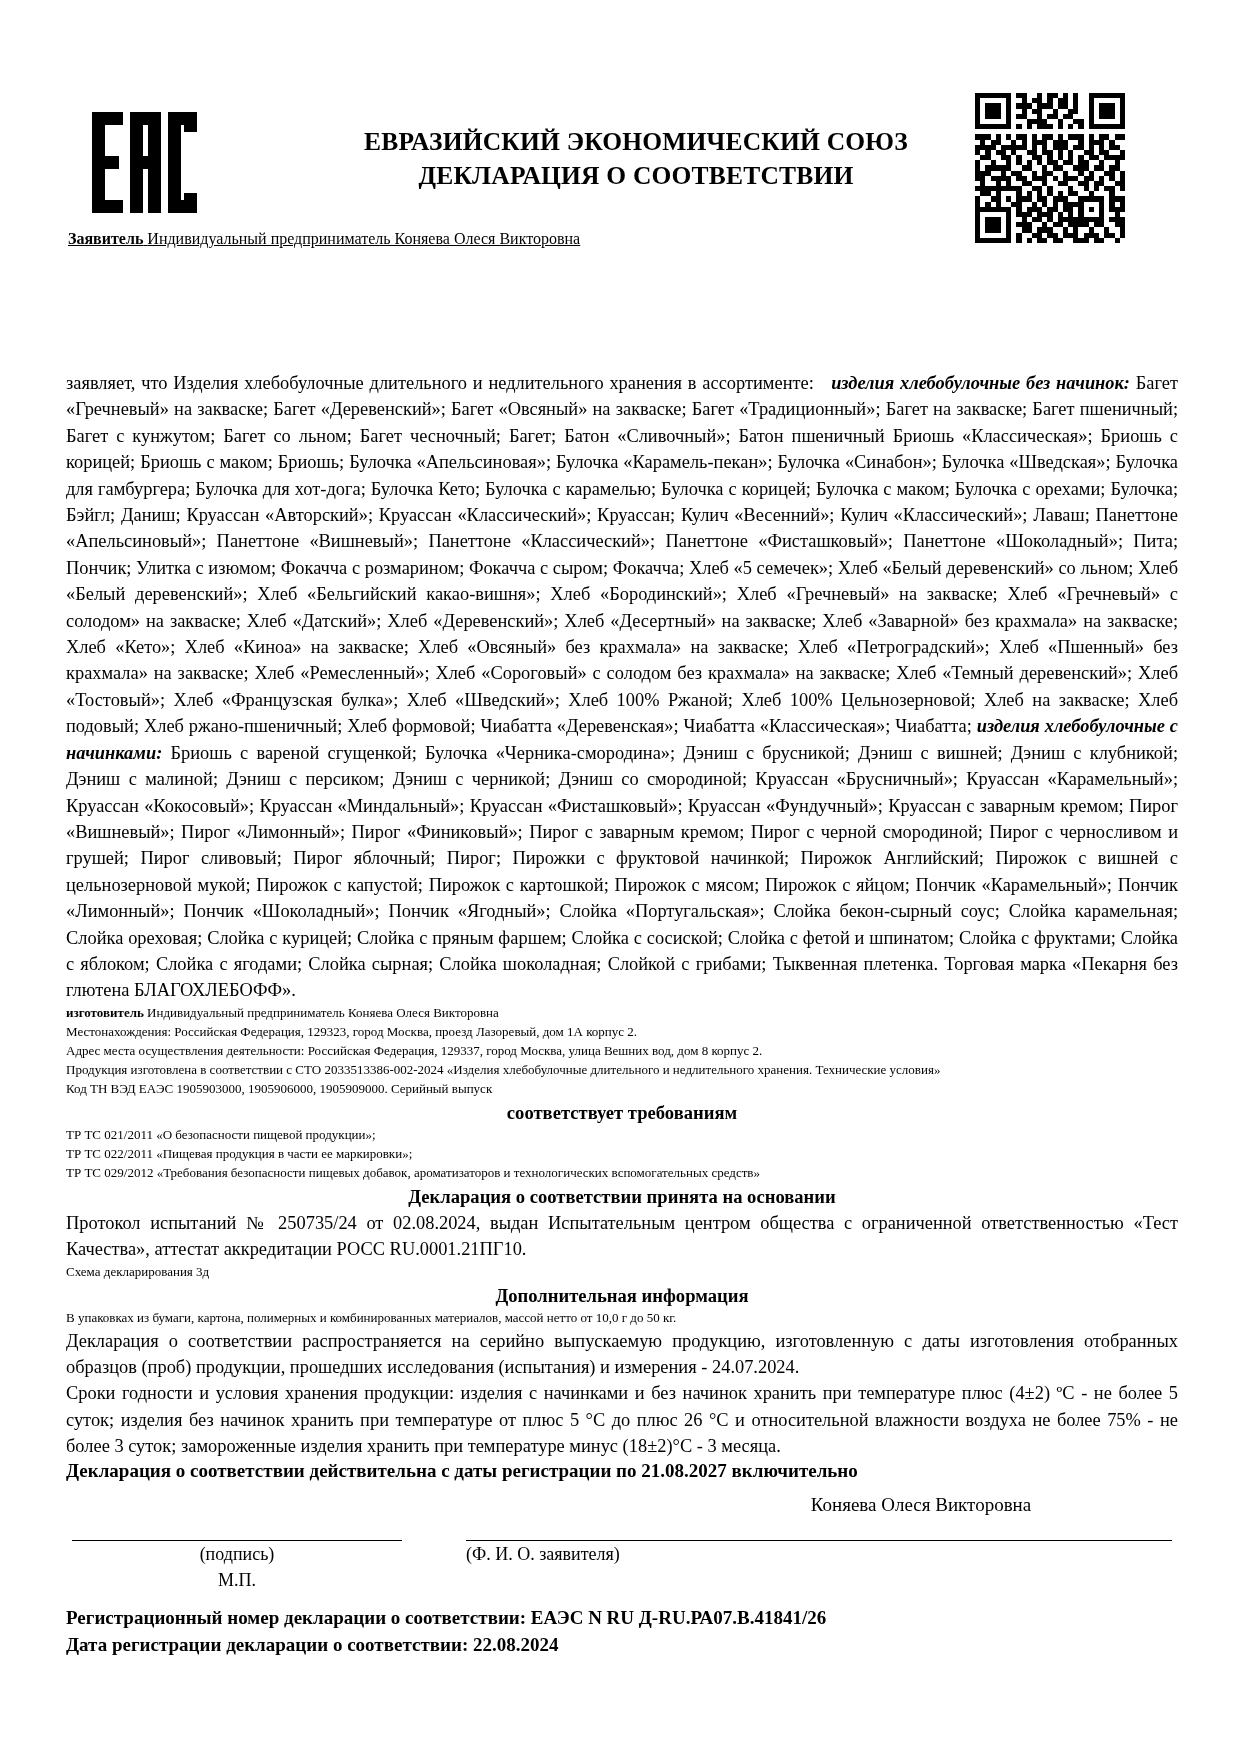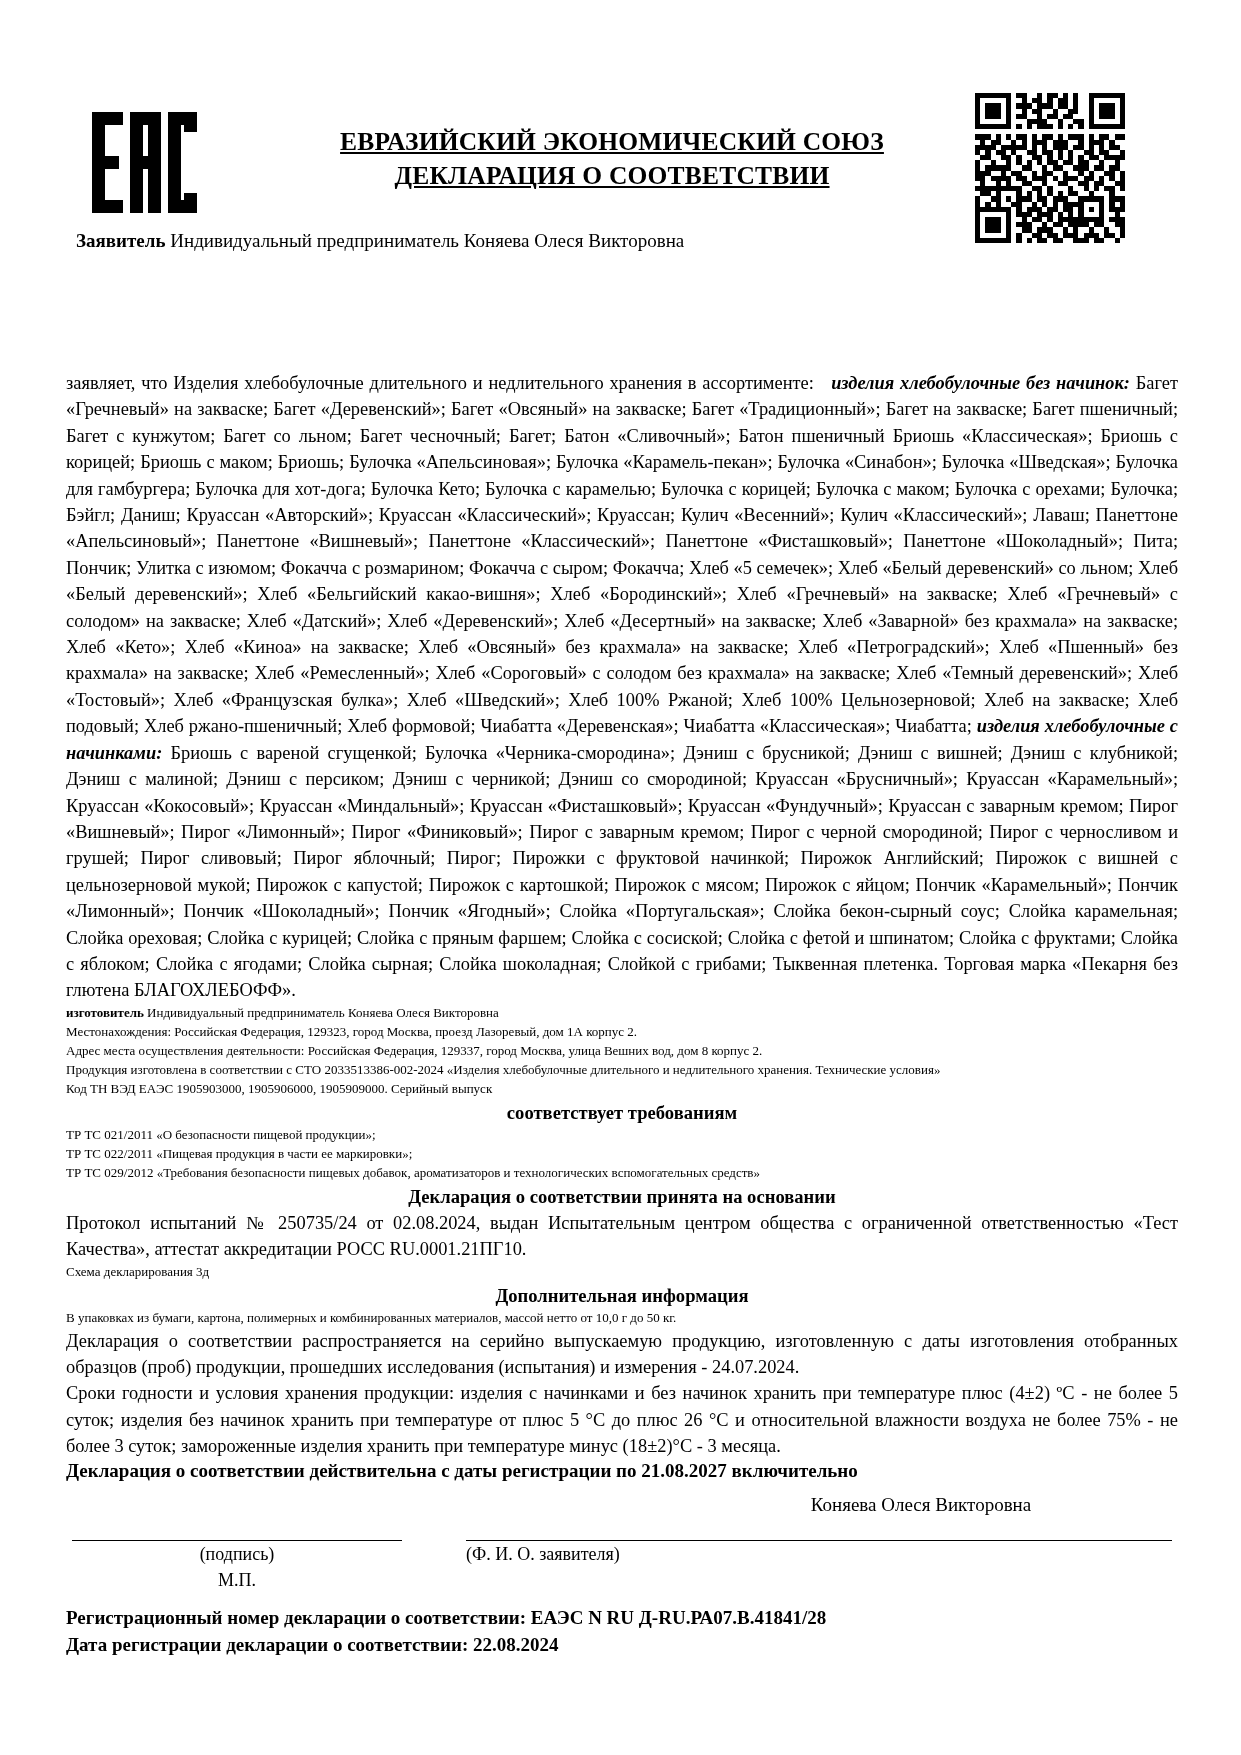--- a/index.html
+++ b/index.html
@@ -34,50 +34,50 @@
     position: absolute;
     left: 92px;
     top: 110px;
     width: 105px;
     height: 105px;
   }
   .eac-mark svg { display:block; }
 
   .title-block {
     position: absolute;
-    left: 292px;
+    left: 316px;
     top: 125px;
     width: 640px;
     text-align: center;
-    text-decoration: underline;
   }
   .title-line {
     font-weight: bold;
     font-size: 25.5px;
     letter-spacing: 0.2px;
     line-height: 1.32;
     white-space: nowrap;
   }
 
   .qr {
     position: absolute;
     left: 975px;
     top: 93px;
     width: 150px;
     height: 150px;
   }
   .qr svg { display:block; }
 
   .applicant {
     position: absolute;
-    left: 76px;
+    left: 68px;
     top: 228px;
     width: 1110px;
-    font-size: 19px;
+    font-size: 16px;
     line-height: 1.42;
+    text-decoration: underline;
   }
   .applicant .lbl { font-weight: bold; }
 
   
   .body-table {
     position: absolute;
     left: 66px;
     top: 360px;
     width: 1112px;
     border-collapse: collapse;
@@ -544,21 +544,21 @@
             <div class="cap-left">(подпись)</div>
             <div class="cap-right">(Ф. И. О. заявителя)</div>
             <div class="mp">М.П.</div>
           </div>
         </td>
       </tr>
 
       <tr>
         <td>
           <div class="reg-block">
-            <div>Регистрационный номер декларации о соответствии: ЕАЭС N RU Д-RU.РА07.В.41841/28</div>
+            <div>Регистрационный номер декларации о соответствии: ЕАЭС N RU Д-RU.РА07.В.41841/26</div>
             <div>Дата регистрации декларации о соответствии: 22.08.2024</div>
           </div>
         </td>
       </tr>
 
     </tbody>
   </table>
 
 </div>
 

